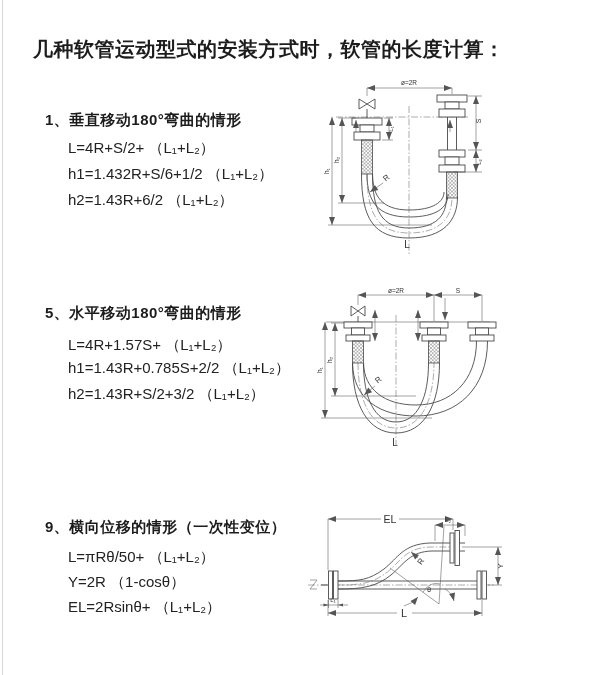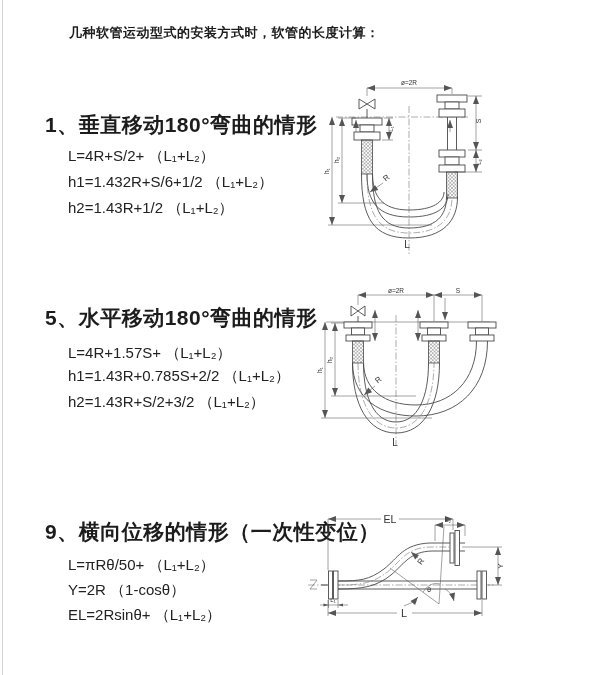--- a/index.html
+++ b/index.html
@@ -1,23 +1,23 @@
 <!DOCTYPE html>
 <html><head>
 <meta charset="utf-8">
 <style>
   html,body{margin:0;padding:0;}
   body{
     width:600px;height:675px;position:relative;background:#ffffff;
     font-family:"Liberation Sans","DejaVu Sans",sans-serif;color:#1c1c1c;overflow:hidden;
   }
   .edge-line{position:absolute;left:2px;top:0;width:1px;height:675px;background:#d6d6d6;}
-  .title{position:absolute;left:33px;top:24px;font-size:13px;font-weight:bold;letter-spacing:.5px;margin-left:36px;}
-  .heading{position:absolute;left:45px;font-size:21px;font-weight:bold;letter-spacing:.5px;}
-  .formula{position:absolute;left:68px;font-size:15px;font-weight:normal;color:#222;margin-top:8px;}
+  .title{position:absolute;left:33px;top:36px;font-size:20px;font-weight:bold;letter-spacing:.5px;}
+  .heading{position:absolute;left:45px;font-size:15px;font-weight:bold;letter-spacing:.5px;}
+  .formula{position:absolute;left:68px;font-size:15px;font-weight:normal;color:#222;}
   .h1{top:111px}.f11{top:139px}.f12{top:165px}.f13{top:191px}
   .h2{top:304px}.f21{top:336px}.f22{top:359px}.f23{top:385px}
   .h3{top:518px}.f31{top:548px}.f32{top:573px}.f33{top:598px}
   svg{position:absolute;overflow:visible;}
   #svg1{left:312px;top:76px;}
   #svg2{left:312px;top:285px;}
   #svg3{left:302px;top:492px;}
   svg text{font-family:"Liberation Sans","DejaVu Sans",sans-serif;fill:#333;}
   .draw{stroke:#4a4a4a;stroke-width:0.9;fill:none;}
   .thin{stroke:#555;stroke-width:0.55;fill:none;}
@@ -27,21 +27,21 @@
 </head>
 <body>
 
 <div class="edge-line"></div>
 
 <div class="title">几种软管运动型式的安装方式时，软管的长度计算：</div>
 
 <div class="heading h1">1、垂直移动180°弯曲的情形</div>
 <div class="formula f11">L=4R+S/2+ （L₁+L₂）</div>
 <div class="formula f12">h1=1.432R+S/6+1/2 （L₁+L₂）</div>
-<div class="formula f13">h2=1.43R+1/2 （L₁+L₂）</div>
+<div class="formula f13">h2=1.43R+6/2 （L₁+L₂）</div>
 
 <div class="heading h2">5、水平移动180°弯曲的情形</div>
 <div class="formula f21">L=4R+1.57S+ （L₁+L₂）</div>
 <div class="formula f22">h1=1.43R+0.785S+2/2 （L₁+L₂）</div>
 <div class="formula f23">h2=1.43R+S/2+3/2 （L₁+L₂）</div>
 
 <div class="heading h3">9、横向位移的情形（一次性变位）</div>
 <div class="formula f31">L=πRθ/50+ （L₁+L₂）</div>
 <div class="formula f32">Y=2R （1-cosθ）</div>
 <div class="formula f33">EL=2Rsinθ+ （L₁+L₂）</div>

